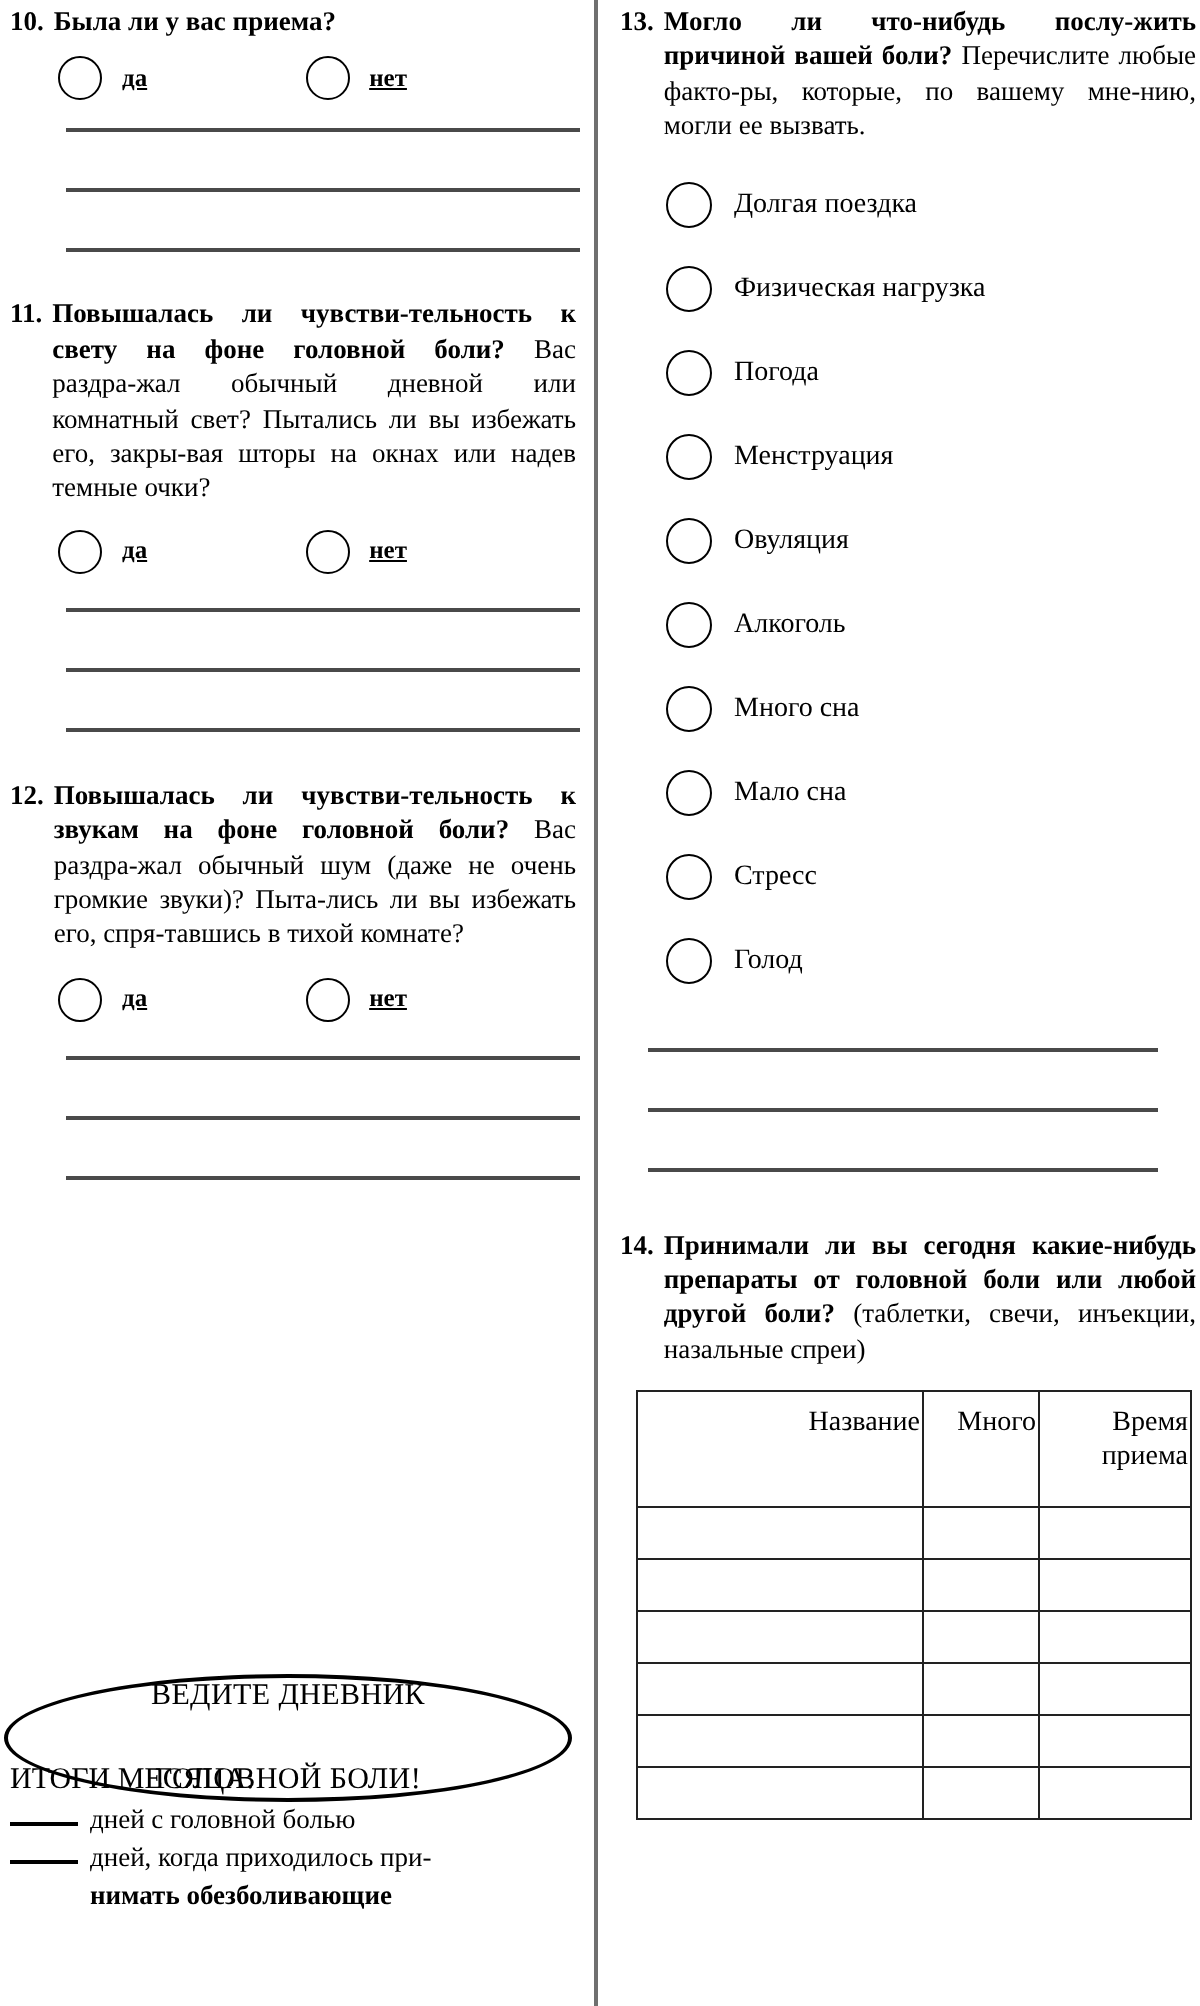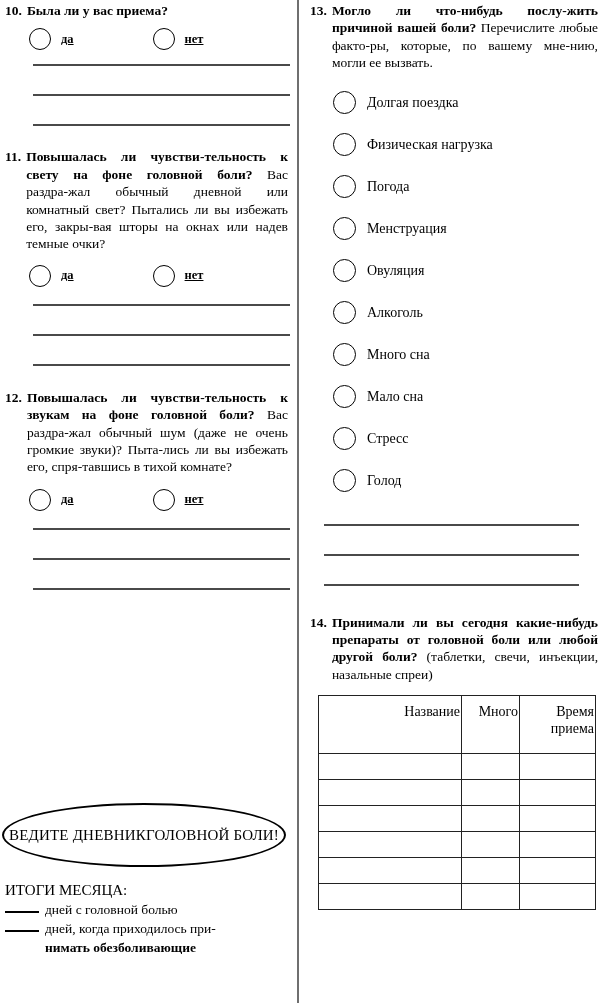--- a/index.html
+++ b/index.html
@@ -109,29 +109,29 @@
   .check-lbl {
     font-size: 14px;
     margin-left: 11px;
     white-space: nowrap;
   }
 
   
   .oval {
     position: absolute;
     left: 2px;
-    top: 803px;
+    top: 837px;
     width: 284px;
     height: 64px;
     border: 2px solid #000;
     border-radius: 50%;
     display: flex;
-    flex-direction: row;
+    flex-direction: column;
     align-items: center;
-    justify-content: center;
+    justify-content: space-between;
     line-height: 18px;
   }
   .oval span {
     font-size: 15px;
     letter-spacing: 0.2px;
     white-space: nowrap;
   }
 
   
   .totals {

